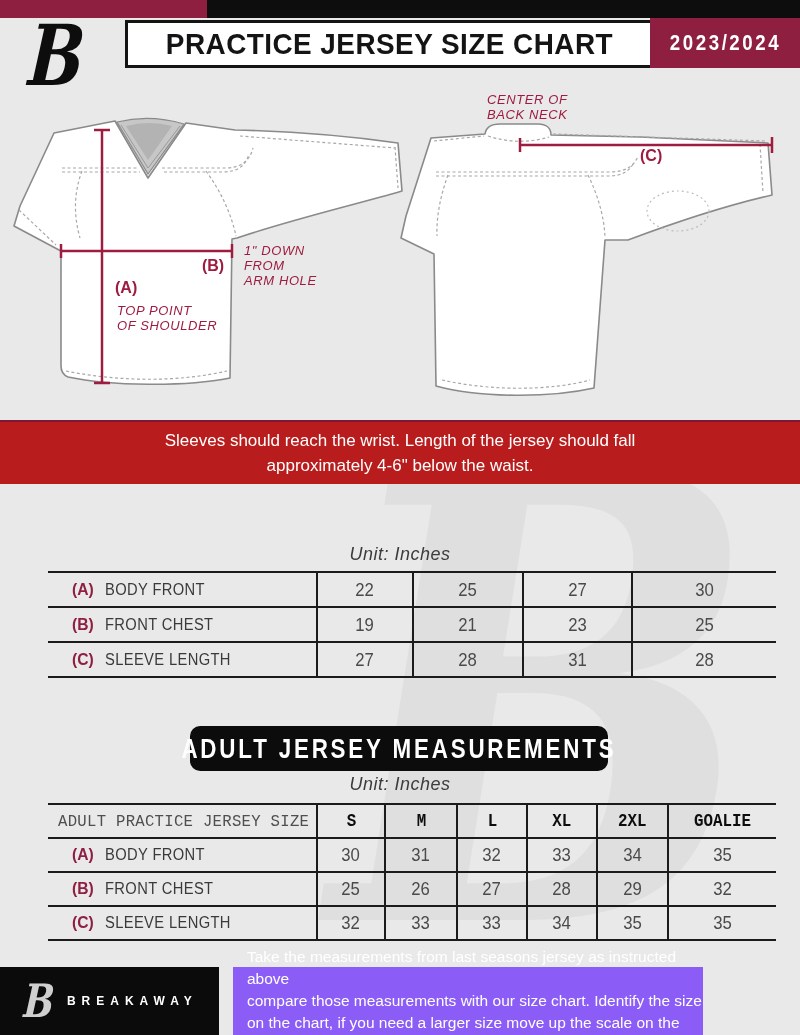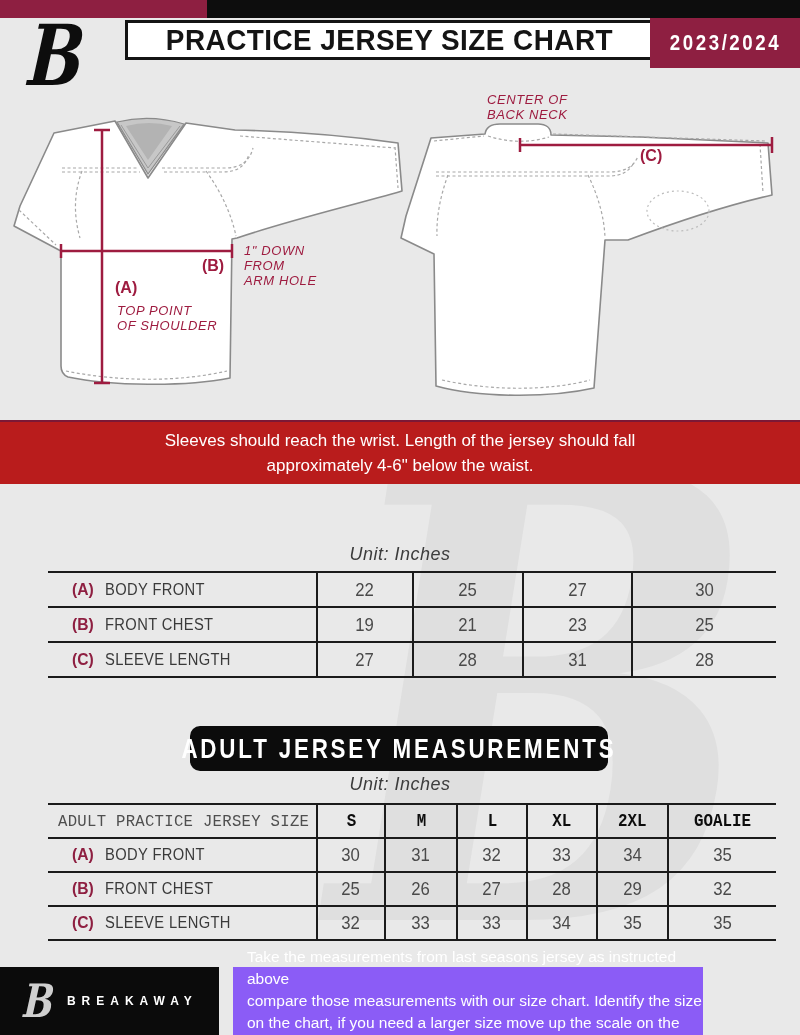--- a/index.html
+++ b/index.html
@@ -5,21 +5,21 @@
   html,body{margin:0;padding:0;background:#cfcfcf;}
   #page{position:relative;width:800px;height:1035px;background:#e9e9e9;overflow:hidden;
         font-family:"Liberation Sans",sans-serif;}
 
   
   .top-strip-red{position:absolute;left:0;top:0;width:207px;height:18px;background:#8e1f41;z-index:3;}
   .top-strip-black{position:absolute;left:207px;top:0;width:593px;height:18px;background:#0d0d0d;z-index:3;}
   .logo-header{position:absolute;left:32px;top:14px;z-index:3;font-family:"DejaVu Serif",serif;
         font-weight:bold;font-style:italic;font-size:84px;line-height:1;color:#0d0d0d;
         transform:scaleX(.78) skewX(-5deg);transform-origin:left top;}
-  .title-box{position:absolute;left:125px;top:20px;width:528px;height:40px;background:#ffffff;
+  .title-box{position:absolute;left:125px;top:20px;width:528px;height:48px;background:#ffffff;
         border:3px solid #141414;box-sizing:border-box;display:flex;align-items:center;
         justify-content:center;z-index:4;}
   .title-text{font-weight:bold;font-size:30px;color:#141414;white-space:nowrap;
         transform:scaleX(.93);letter-spacing:0.5px;}
   .season-box{position:absolute;left:650px;top:18px;width:150px;height:50px;background:#8e1f41;
         display:flex;align-items:center;justify-content:center;z-index:4;}
   .season-text{color:#fff;font-weight:bold;font-size:22px;letter-spacing:3px;transform:scaleX(.85);white-space:nowrap;}
 
   
   .diagram-svg{position:absolute;left:0;top:68px;z-index:2;}

